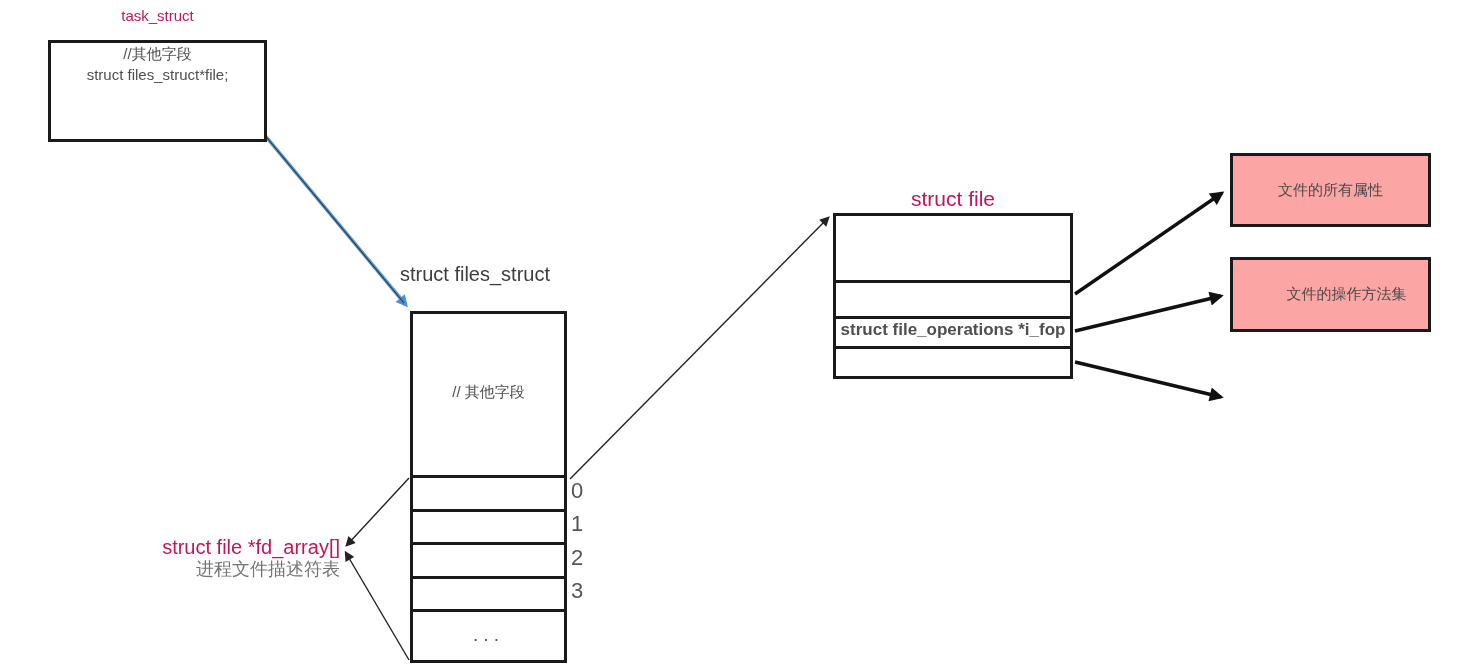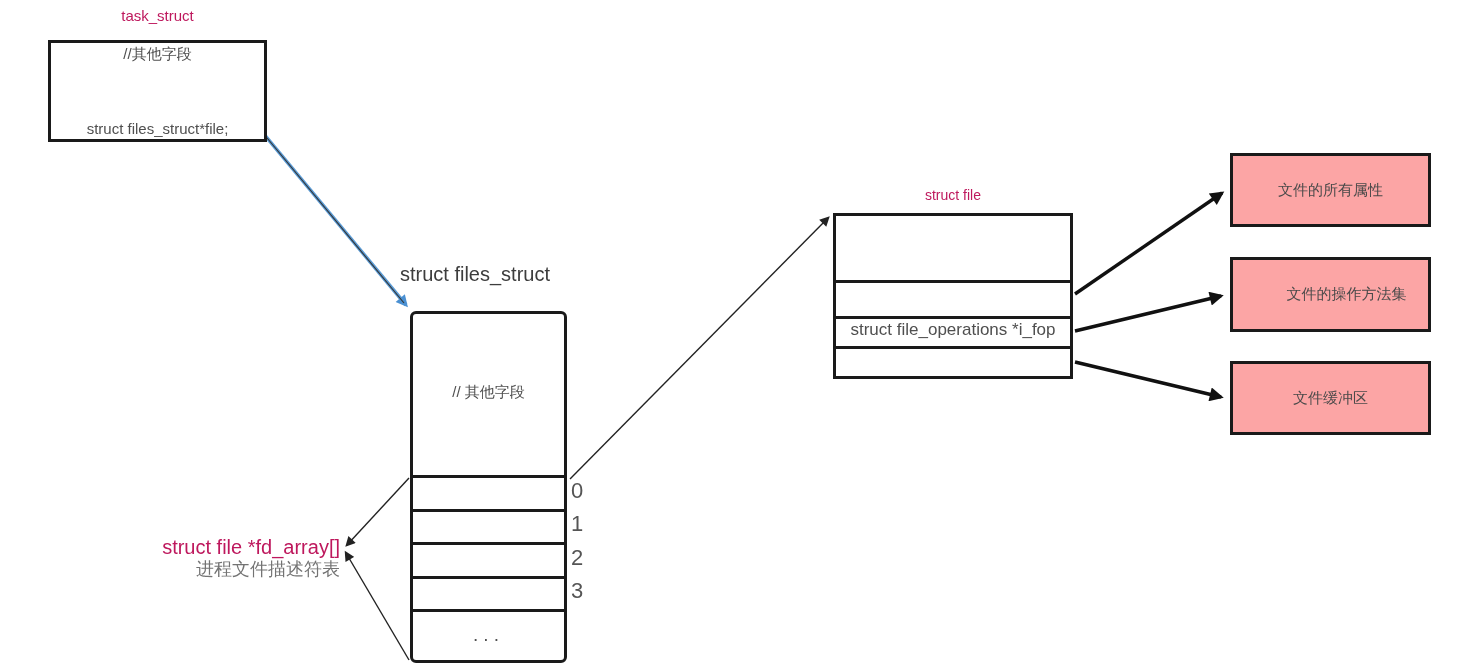--- a/index.html
+++ b/index.html
@@ -32,46 +32,46 @@
     position: absolute;
     color: #be185d;
     white-space: nowrap;
   }
   .center { text-align: center; }
   .right  { text-align: right; }
 
   
   .task-title   { left: 60px;  top: 7px;   width: 195px; font-size: 15px; }
   .task-box     { left: 48px;  top: 40px;  width: 219px; height: 102px;
-                  display: flex; flex-direction: column; justify-content: space-between;
+                  display: flex; flex-direction: column; justify-content: flex-start;
                   align-items: center; }
   .task-box .code { font-size: 15px; line-height: 21px; color: #4f4f4f; }
 
   
   .files-title  { left: 380px; top: 263px; width: 190px; font-size: 20px; color: #3d3d3d; }
-  .files-box    { left: 410px; top: 311px; width: 157px; height: 352px; border-radius: 6px; }
+  .files-box    { left: 410px; top: 311px; width: 157px; height: 352px; }
   .divider {
     position: absolute; left: 0; right: 0; height: 3px; background: #1a1a1a;
   }
   .files-comment { position: absolute; left: 0; width: 151px; top: 69px;
                    font-size: 15px; color: #4f4f4f; text-align: center; }
   .files-ellipsis { position: absolute; left: 0; width: 151px; top: 310px;
                     font-size: 19px; letter-spacing: 5px; color: #4f4f4f; text-align: center; }
   .fd-index { position: absolute; left: 571px; width: 26px;
               font-size: 22px; color: #555555; }
   .fd-i0 { top: 478px; }
   .fd-i1 { top: 511px; }
   .fd-i2 { top: 545px; }
   .fd-i3 { top: 578px; }
   .fd-field   { left: 128px; top: 536px; width: 212px; font-size: 20px; }
   .fd-caption { left: 126px; top: 557px; width: 214px; font-size: 18px; color: #737373; }
 
   
-  .file-title { left: 868px; top: 187px; width: 170px; font-size: 14px; }
-  .file-box   { left: 833px; top: 213px; width: 240px; height: 166px; }
+  .file-title { left: 868px; top: 187px; width: 170px; font-size: 21px; }
+  .file-box   { left: 833px; top: 213px; width: 240px; height: 166px; font-weight: bold; }
   .file-ifop  { position: absolute; left: 0; width: 234px; top: 104px;
                 font-size: 17px; color: #4f4f4f; text-align: center; }
 
   
   .target {
     position: absolute;
     left: 1230px;
     width: 201px;
     border: 3px solid #1a1a1a;
     background: #fca5a5;
@@ -146,17 +146,14 @@
     <div class="divider" style="top:130px"></div>
     <div class="file-ifop">struct file_operations *i_fop</div>
   </div>
 
   <div class="target t0">
     <span>文件的所有属性</span>
   </div>
   <div class="target t1">
     <span>文件的操作方法集</span>
   </div>
-  <div class="target t2">
-    <span>文件缓冲区</span>
-  </div>
 
 </div>
 
 </body></html>

